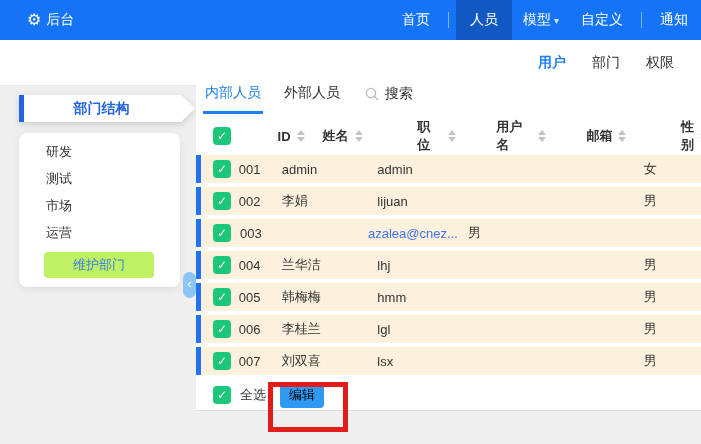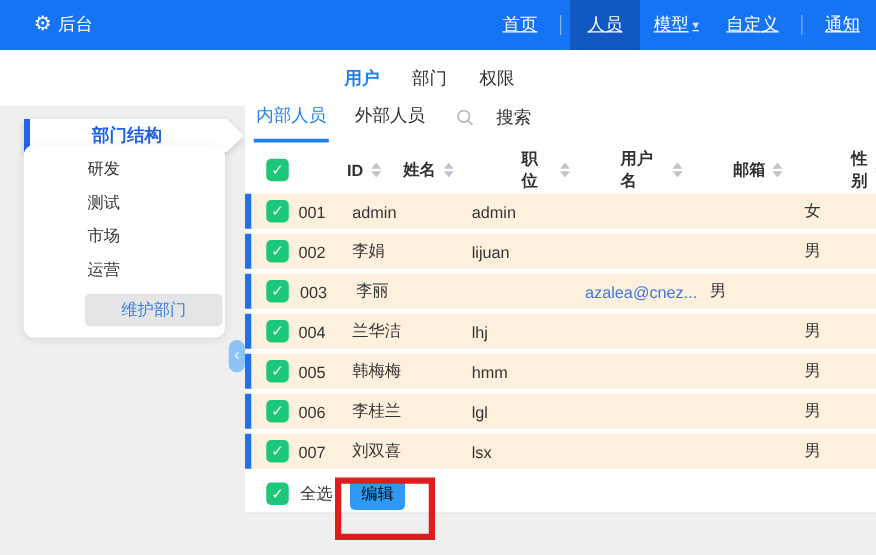--- a/index.html
+++ b/index.html
@@ -4,58 +4,58 @@
 <style>
   * { margin:0; padding:0; box-sizing:border-box; }
   html,body { width:701px; height:444px; }
   body { font-family:"Liberation Sans","DejaVu Sans",sans-serif; }
   .page { position:relative; width:701px; height:444px; background:#efefef; overflow:hidden; }
 
   
   .topbar { position:absolute; left:0; top:0; width:701px; height:40px; background:#1574f5; color:#fff; }
   .brand { position:absolute; left:27px; top:0; height:40px; display:flex; align-items:center; gap:5px; font-size:14px; }
   .gear { font-size:16px; line-height:1; }
-  .topnav { position:absolute; right:2px; top:0; height:40px; display:flex; align-items:center; font-size:14px;text-decoration:underline; }
+  .topnav { position:absolute; right:2px; top:0; height:40px; display:flex; align-items:center; font-size:14px; }
   .tn-item { padding:0 11px; height:40px; display:flex; align-items:center; cursor:pointer; white-space:nowrap; }
   .tn-item.active { background:#1158c2; padding:0 14px; }
   .tn-divider { width:1px; height:16px; background:rgba(255,255,255,.45); margin:0 7px; }
   .tn-caret { font-size:10px; margin-left:3px; color:#cfe2ff; }
 
   
   .subnav { position:absolute; left:0; top:40px; width:701px; height:46px; background:#fff;
-            border-bottom:1px solid #e8e8e8; display:flex; align-items:center; justify-content:center;
+            border-bottom:1px solid #e8e8e8; display:flex; align-items:center; justify-content:flex-end;
             padding-right:14px; font-size:14px; color:#303030; }
   .sn-item { padding:0 13px; cursor:pointer; }
   .sn-item.active { color:#2080f0; font-weight:bold; }
 
   
   .ribbon-wrap { position:absolute; left:19px; top:95px; width:176px; height:27px;
                  filter:drop-shadow(0 2px 3px rgba(0,0,0,.15)); }
   .ribbon { width:100%; height:100%; background:#fff; border-left:5px solid #2163e0;
             clip-path:polygon(0 0, calc(100% - 14px) 0, 100% 50%, calc(100% - 14px) 100%, 0 100%);
             display:flex; align-items:center; justify-content:center; padding-right:16px;
             color:#2163e0; font-size:14px; font-weight:bold; }
-  .side-panel { position:absolute; left:19px; top:116px; width:161px; height:154px; background:#fff;
-                border-radius:8px; box-shadow:0 2px 8px rgba(0,0,0,.08); padding-top:5px; overflow:hidden;padding-left:24px; }
+  .side-panel { position:absolute; left:19px; top:133px; width:161px; height:154px; background:#fff;
+                border-radius:8px; box-shadow:0 2px 8px rgba(0,0,0,.08); padding-top:5px; overflow:hidden; }
   .side-item { height:27px; line-height:27px; padding-left:27px; font-size:13px; color:#333; cursor:pointer; }
-  .maintain-btn { display:block; margin:6px 0 0 25px; width:110px; height:26px; background:#e5e5e5;
+  .maintain-btn { display:block; margin:6px 0 0 25px; width:110px; height:26px; background:#bef264;
                   color:#3a7de0; font-size:13px; border:none; border-radius:4px; cursor:pointer;
                   font-family:inherit; }
   .collapse-pill { position:absolute; left:183px; top:272px; width:13px; height:26px; background:#8bc4f5;
                    border-radius:7px; color:#fff; font-size:13px; line-height:24px; text-align:center;
                    cursor:pointer; }
 
   
   .main-panel { position:absolute; left:196px; top:74px; width:505px; height:337px; background:#fff;
                 border-bottom:1px solid #dedede; overflow:hidden; }
   .content-tabs { height:47px; display:flex; align-items:flex-start; padding-left:7px; font-size:14px; color:#303133; }
   .ctab { height:40px; display:flex; align-items:center; padding:0 2px; margin-right:19px;
           border-bottom:3px solid transparent; cursor:pointer; }
   .ctab.active { color:#2080f0; border-color:#2080f0; }
-  .searchbox { height:40px; display:flex; align-items:center; gap:18px; margin-left:4px; cursor:text; }
+  .searchbox { height:40px; display:flex; align-items:center; gap:6px; margin-left:4px; cursor:text; }
   .search-glyph { width:14px; height:14px; }
 
   .thead { height:30px; display:flex; align-items:center; padding-left:17px; font-size:13px;
            font-weight:bold; color:#303133; }
   .hcell { display:flex; align-items:center;padding-left:40px; }
   .sort { display:inline-flex; flex-direction:column; gap:2px; margin-left:6px; }
   .sort i { width:0; height:0; border-left:4px solid transparent; border-right:4px solid transparent; }
   .sort .up { border-bottom:5px solid #c0c4cc; }
   .sort .down { border-top:5px solid #c0c4cc; }
 
@@ -207,21 +207,20 @@
     <span class="w-pos"></span>
     <span class="w-email c-email"></span>
     <span class="w-gender">男</span>
   </div>
 
   <div class="trow">
     <span class="w-cb">
             <span class="cb">✓</span>
           </span>
     <span class="w-id">003</span>
-    <span class="w-name">李丽</span>
     <span class="w-pos"></span>
     <span class="w-email c-email">azalea@cnez...</span>
     <span class="w-gender">男</span>
   </div>
 
   <div class="trow">
     <span class="w-cb">
             <span class="cb">✓</span>
           </span>
     <span class="w-id">004</span>

